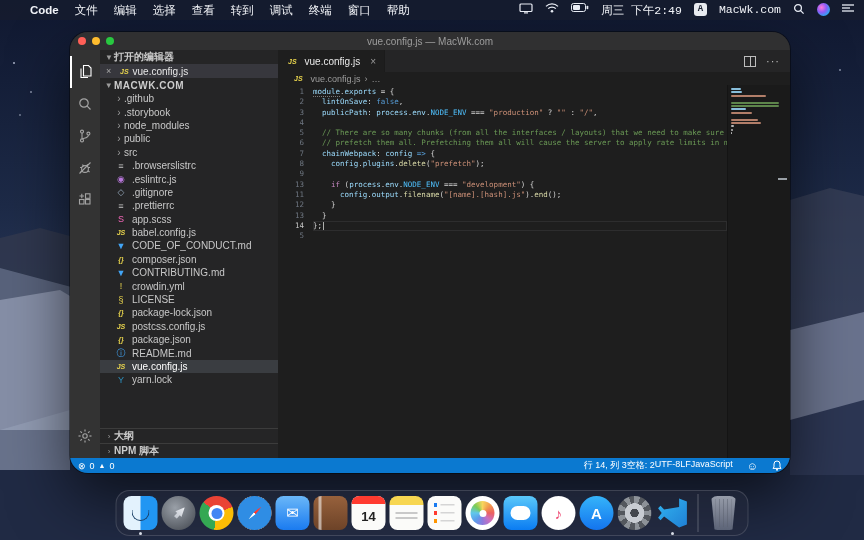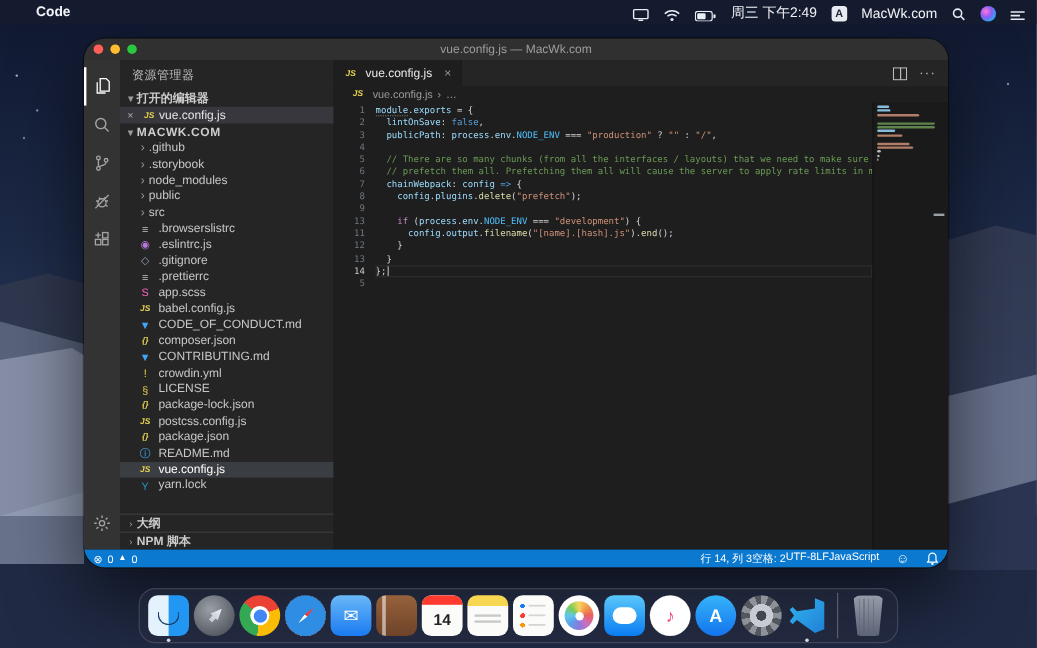--- a/index.html
+++ b/index.html
@@ -7,21 +7,21 @@
   body { position:relative; background:linear-gradient(180deg,#101830 0%,#1d2a47 38%,#2b3a5c 62%,#22304e 100%); }
 
   
   #wallpaper { position:absolute; inset:0; }
   
   #menubar { position:absolute; top:0; left:0; right:0; height:20px; background:rgba(22,28,46,.82);
     display:flex; align-items:center; color:#f2f4f8; font-size:11.5px; padding:0 10px; z-index:50; }
   .apple { font-size:13px; margin:0 14px 0 6px; }
   .mb-app { font-weight:bold; margin-right:16px; }
   .mb-item { margin-right:16px; }
-  #mb-right { margin-left:auto; display:flex; align-items:flex-end; gap:12px; }
+  #mb-right { margin-left:auto; display:flex; align-items:flex-start; gap:12px;font-family:Liberation Mono, monospace; }
   .mb-ic { display:flex; align-items:center; }
   .input-badge { background:#e8ebf0; color:#1c2333; font-size:9px; font-weight:bold; width:13px; height:13px;
     border-radius:3px; display:flex; align-items:center; justify-content:center; }
   .siri { width:13px; height:13px; border-radius:50%;
     background:radial-gradient(circle at 35% 35%, #ff7ad9 0%, #8e5cf7 40%, #2aa8f0 75%, #1d6fe0 100%); }
 
   
   #vscode { position:absolute; left:70px; top:32px; width:720px; height:441px; border-radius:18px; overflow:hidden;
     box-shadow:0 25px 60px rgba(0,0,0,.6), 0 0 0 1px rgba(0,0,0,.4); display:flex; flex-direction:column; background:#1e1e1e; }
   #titlebar { height:18px; background:#303031; display:flex; align-items:center; position:relative; flex:0 0 auto; }
@@ -162,20 +162,21 @@
     <polygon points="790,330 864,312 864,420 790,420" fill="#77809a" opacity=".8"></polygon>
     <rect x="0" y="430" width="864" height="110" fill="#202a44"></rect>
     <polygon points="0,430 70,410 70,470 0,470" fill="#9aa3ba" opacity=".6"></polygon>
     <polygon points="790,420 864,400 864,475 790,475" fill="#2c3653"></polygon>
   </svg>
 </div>
 
 <div id="menubar">
   <span class="apple"></span>
   <span class="mb-app">Code</span>
+  <span id="menus"><span class="mb-item">文件</span><span class="mb-item">编辑</span><span class="mb-item">选择</span><span class="mb-item">查看</span><span class="mb-item">转到</span><span class="mb-item">调试</span><span class="mb-item">终端</span><span class="mb-item">窗口</span><span class="mb-item">帮助</span></span>
   <div id="mb-right">
     <span class="mb-ic">
       <svg width="14" height="11" viewBox="0 0 14 11">
           <rect x="1" y="1" width="12" height="7.5" rx="1" fill="none" stroke="#e8ecf4" stroke-width="1.2"></rect>
           <rect x="5" y="9.3" width="4" height="1.2" fill="#e8ecf4"></rect>
         </svg>
     </span>
     <span class="mb-ic">
       <svg width="14" height="10" viewBox="0 0 14 10">
           <path d="M1 3.4a8.5 8.5 0 0 1 12 0" fill="none" stroke="#e8ecf4" stroke-width="1.3"></path>
@@ -269,21 +270,20 @@
               <line x1="3.4" y1="3.4" x2="4.9" y2="4.9"></line>
               <line x1="11.1" y1="11.1" x2="12.6" y2="12.6"></line>
               <line x1="3.4" y1="12.6" x2="4.9" y2="11.1"></line>
               <line x1="11.1" y1="4.9" x2="12.6" y2="3.4"></line>
             </g>
           </svg>
       </span>
     </div>
 
     <div id="sidebar">
-      <div id="sb-header">资源管理器</div>
       <div class="sec-head">
         <span class="chev">▼</span>
         <span>打开的编辑器</span>
       </div>
       <div class="oe-item">
         <span class="oe-close">×</span>
         <span class="js-badge">JS</span>
         <span>vue.config.js</span>
       </div>
       <div class="sec-head" style="letter-spacing:.5px;">

